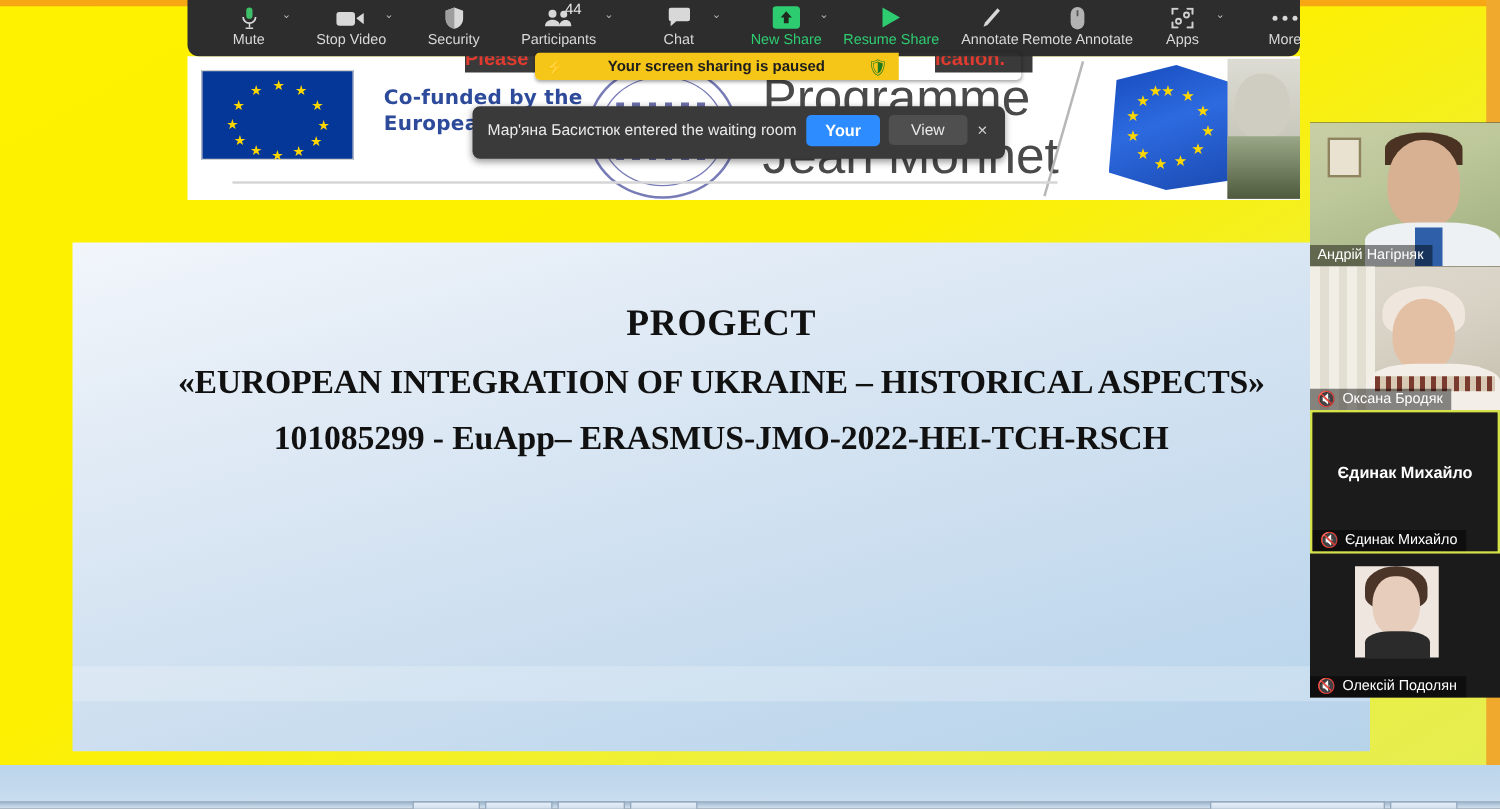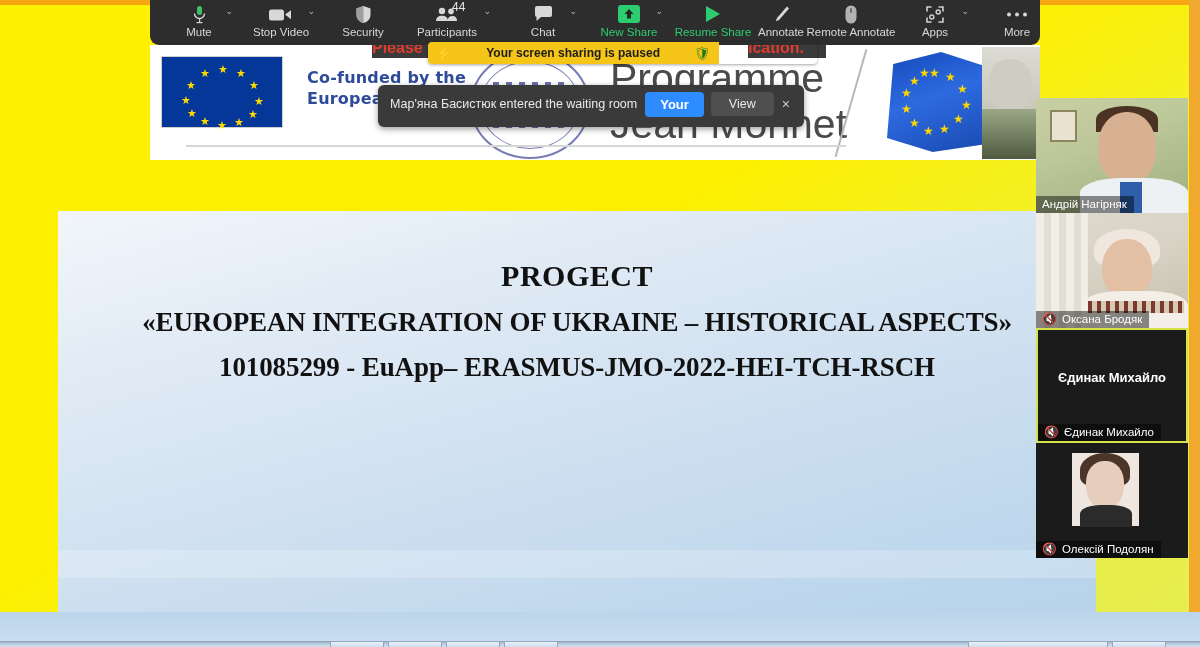--- a/index.html
+++ b/index.html
@@ -206,40 +206,40 @@
     border: none; border-radius: 4px; padding: 5px 18px; cursor: pointer;
     margin-left: 7px;
     font-family: "Liberation Sans", sans-serif;
   }
   .toast-close {
     color: #cfcfcf; font-size: 14px; padding: 0 8px; cursor: pointer;
   }
 
   
   .slide {
-    position: absolute; left: 58px; top: 211px; width: 1038px; height: 407px;
+    position: absolute; left: 58px; top: 194px; width: 1038px; height: 407px;
     background: linear-gradient(165deg,#f2f6fb 0%, #e3ecf6 22%, #cfe0f0 55%, #bcd6ec 88%, #b7d3ea 100%);
   }
   .slide-band {
     position: absolute; left: 0; bottom: 40px; width: 100%; height: 28px;
     background: rgba(255,255,255,0.22);
   }
   .slide-title {
     position: absolute; left: 0; top: 48px; width: 100%;
     text-align: center;
     font-family: "Liberation Serif", serif;
     font-weight: 700; color: #111;
   }
   .st-line1 { font-size: 30px; letter-spacing: 0.5px; }
   .st-line2 { font-size: 27px; margin-top: 14px; letter-spacing: -0.2px; white-space: nowrap; }
   .st-line3 { font-size: 27px; margin-top: 14px; letter-spacing: -0.1px; }
 
   
   .filmstrip {
-    position: absolute; right: 12px; top: 98px; width: 152px;
+    position: absolute; right: 0; top: 98px; width: 152px;
   }
   .tile {
     position: relative; width: 152px; height: 115px;
     background: #1a1a1a; overflow: hidden;
   }
   .tile.active { border: 2px solid #d5e24a; }
   .tile-name {
     position: absolute; left: 0; bottom: 0;
     background: rgba(0,0,0,0.45);
     color: #fff; font-size: 11.5px;
@@ -431,21 +431,21 @@
 
     <div class="tb-item" style="margin-left:30px;">
       <span class="tb-icon">
         <svg width="18" height="18" viewBox="0 0 18 18">
             <path d="M2 1l14 8-14 8z" fill="#2ecc71"></path>
           </svg>
       </span>
       <span class="tb-label green">Resume Share</span>
     </div>
 
-    <div class="tb-item" style="margin-left:14px;">
+    <div class="tb-item" style="margin-left:25px;">
       <span class="tb-icon">
         <svg width="17" height="18" viewBox="0 0 17 18">
             <path d="M14 1.5l2 2L6 15l-3.2 1.3L4 13z" fill="#d8d8d8"></path>
           </svg>
       </span>
       <span class="tb-label">Annotate</span>
     </div>
 
     <div class="tb-item" style="margin-left:16px;">
       <span class="tb-icon">

